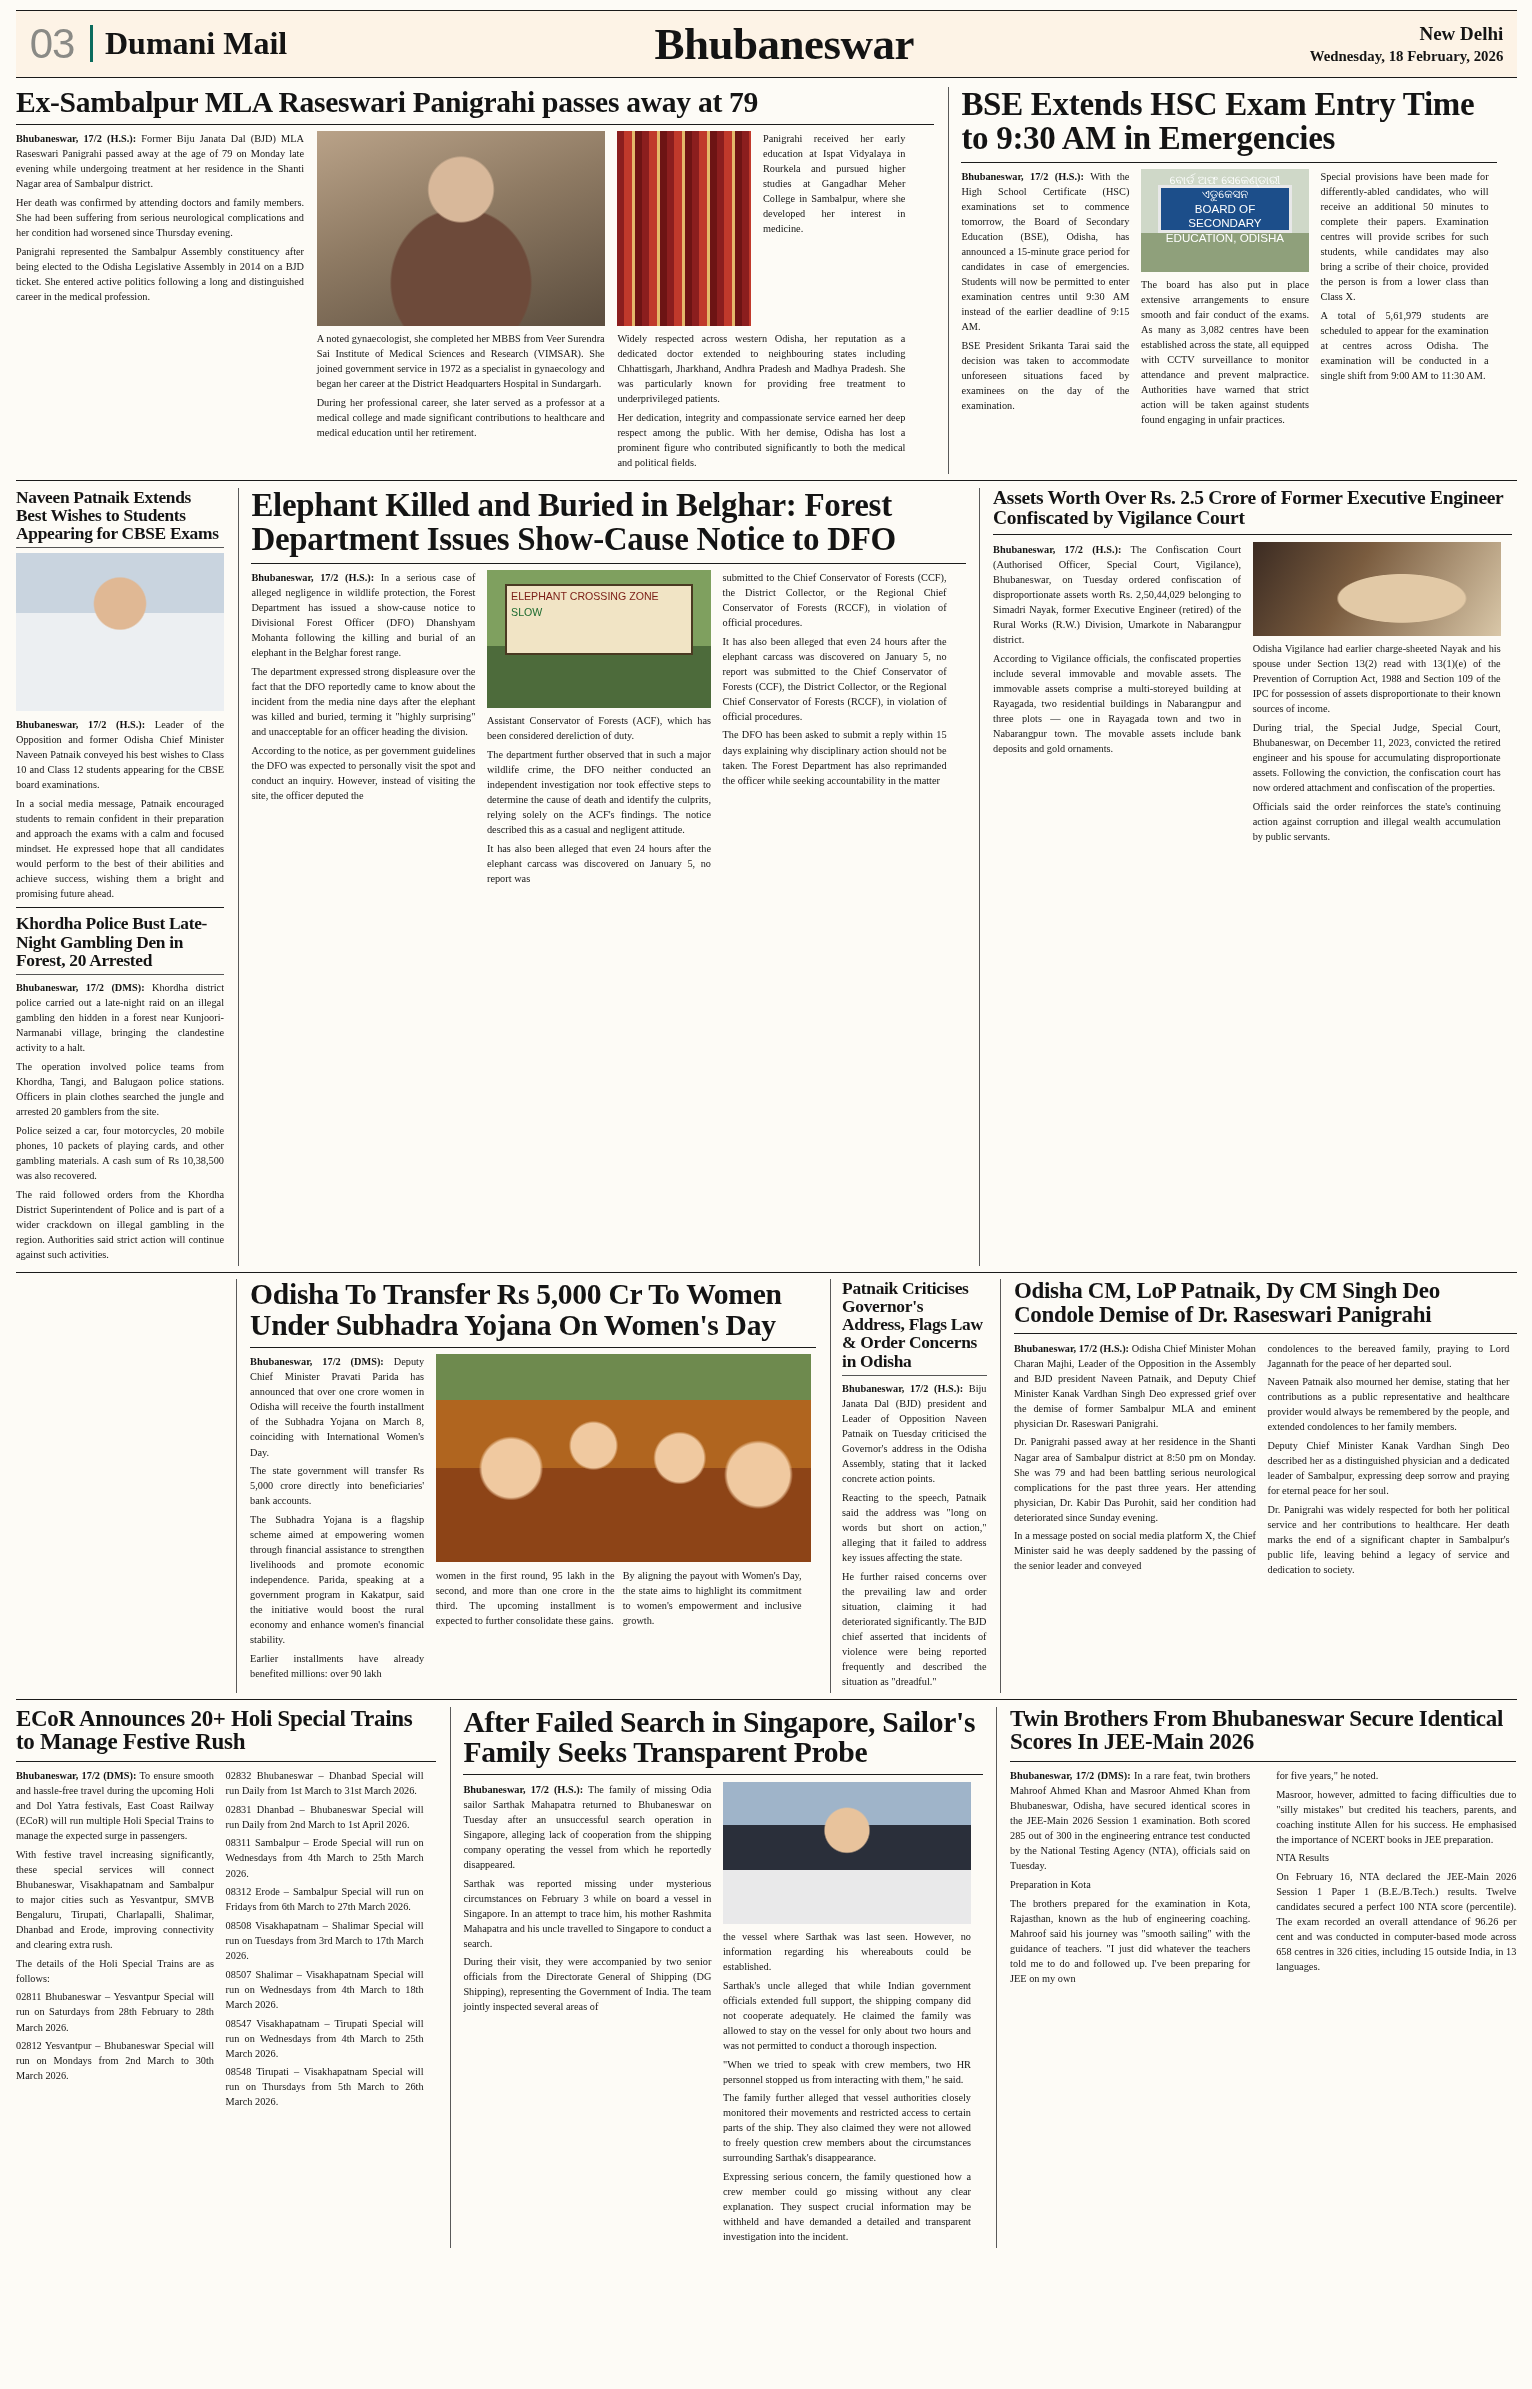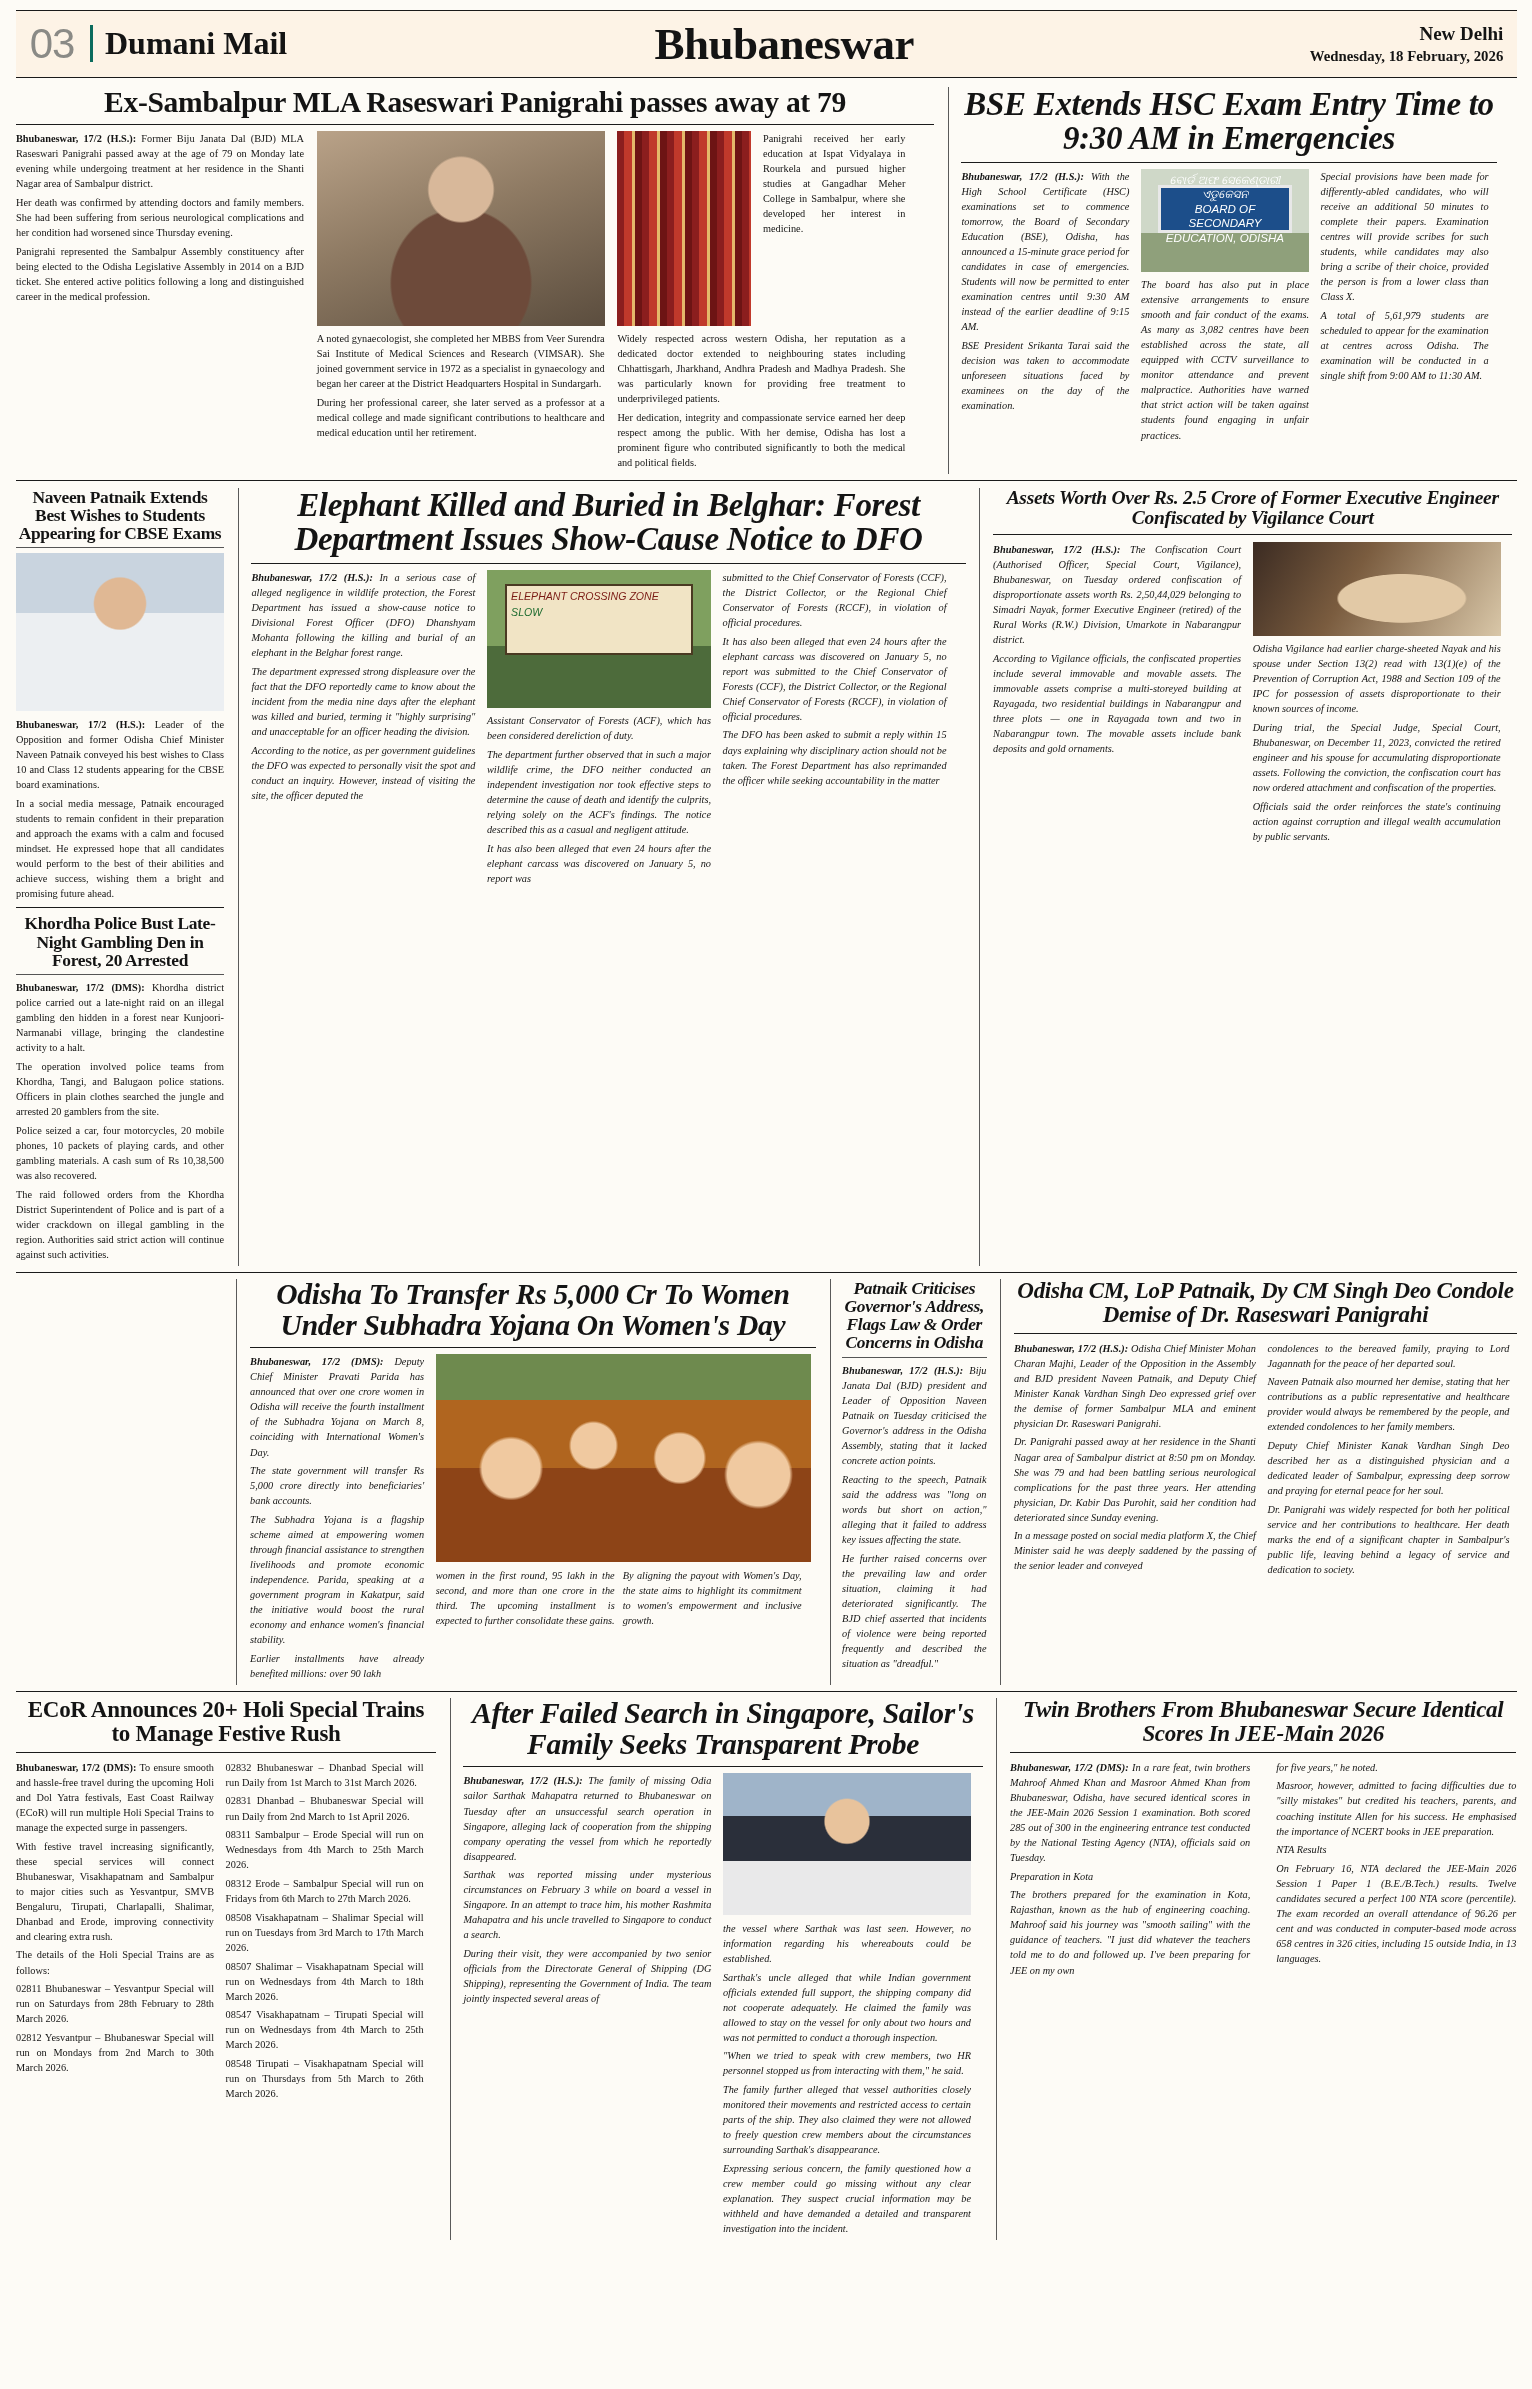--- a/index.html
+++ b/index.html
@@ -29,21 +29,21 @@
   .edition .place { font-size:19px; font-weight:bold; font-family:"Liberation Serif", serif; }
   .edition .date { font-size:14.8px; font-weight:bold; margin-top:3.2px; }
 
   
   .hl { font-weight:bold; line-height:1.04; letter-spacing:-0.3px; }
   .hl-xl { font-size:33px; }
   .hl-lg { font-size:29.6px; }
   .hl-md { font-size:23px; }
   .hl-sm { font-size:19.5px; }
   .hl-xs { font-size:17.4px; }
-  .ctr { text-align:center; }
+  .ctr { text-align:left; }
   .body-col { font-size:10.3px; line-height:1.46; text-align:justify; }
   .body-col p { margin:0 0 3.7px 0; text-indent:0; }
   .dateline { font-weight:bold; }
   .hr-d { border:0; border-top:1.1px solid #1b1b1b; margin:6.3px 0; }
   .hr-l { border:0; border-top:0.5px solid #555; margin:5.3px 0; }
 
   
   .photo { position:relative; overflow:hidden; background:#cfc8bd; }
 
   
@@ -99,21 +99,21 @@
       linear-gradient(180deg,#9fb4c9 0 30%, #2a2f3a 30% 62%, #e9e9ea 62% 100%);
   }
   .ph-modi {
     background:
       radial-gradient(circle at 50% 32%, #e0b894 0 17%, rgba(0,0,0,0) 18%),
       linear-gradient(180deg,#c9d4df 0 38%, #eceff2 38% 100%);
   }
 
   
   .cols { display:flex; gap:13.7px; }
-  .vline { border-left:0.5px solid #5a5a5a;font-style:italic; }
+  .vline { border-left:0.5px solid #5a5a5a; }
 </style>
 </head>
 <body>
 
 <div class="page">
 
   <div class="masthead">
     <div class="page-num">03</div>
     <div class="brand-wrap">
       <div class="brand-rule"></div>

